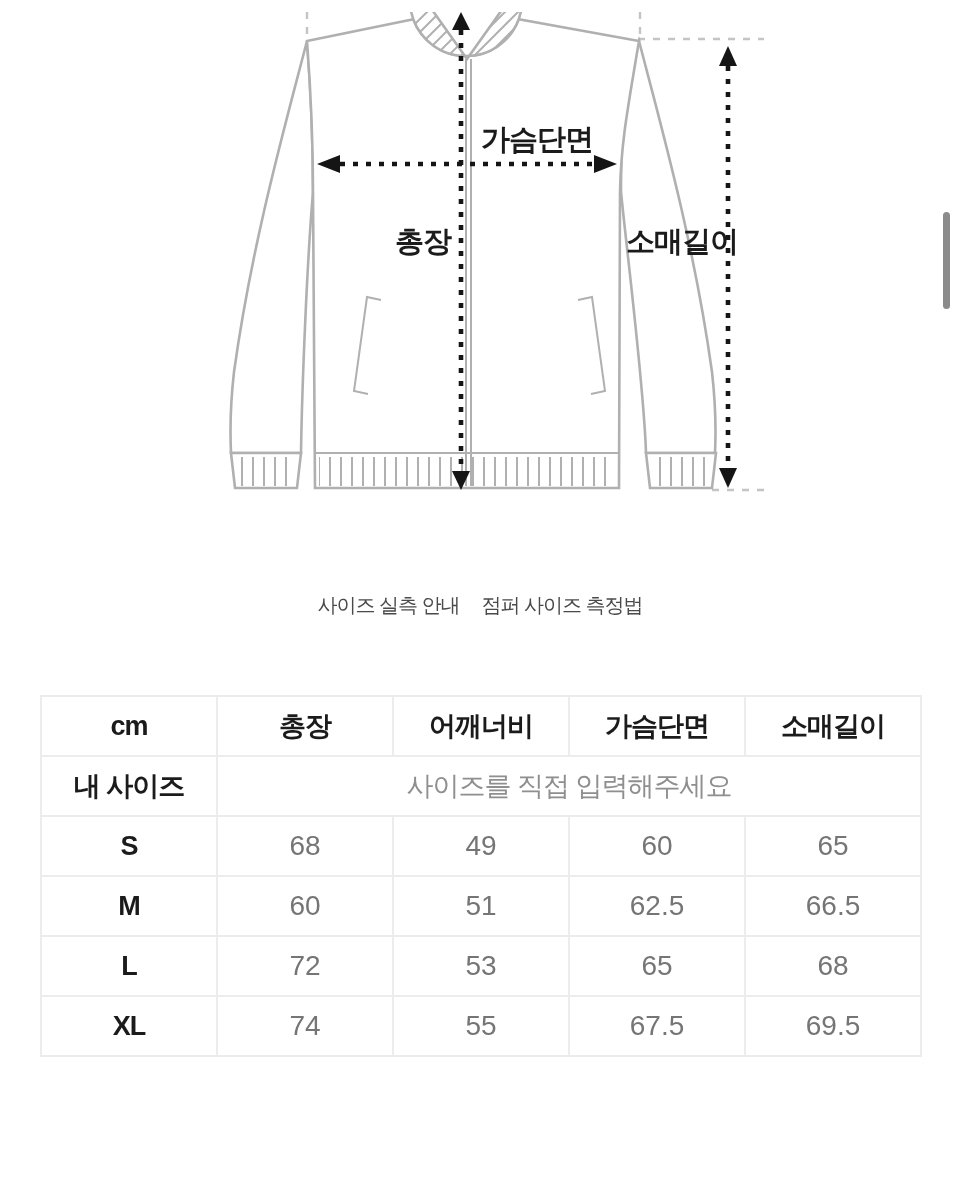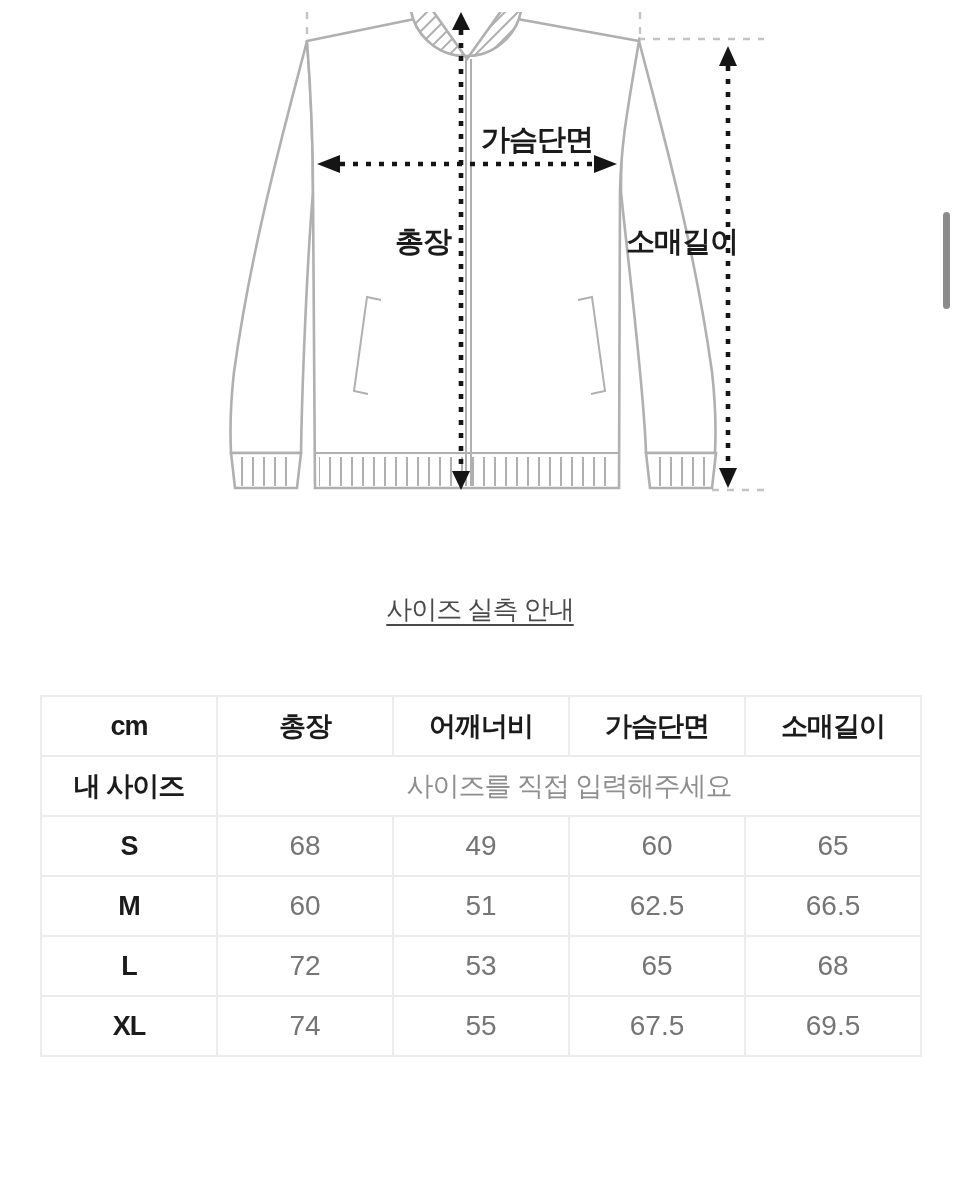--- a/index.html
+++ b/index.html
@@ -19,22 +19,22 @@
   .thin { stroke:var(--outline); stroke-width:2; fill:none; }
   .guide{ stroke:var(--guide); stroke-width:2.4; stroke-dasharray:7 8; fill:none; }
   .marrow{ stroke:var(--arrow); stroke-width:4.6; stroke-dasharray:5 8; fill:none; }
   .ahead{ fill:var(--arrow); stroke:none; }
   .dlabel { position:absolute; transform:translateX(-50%); white-space:nowrap;
     font-size:29px; font-weight:700; color:var(--text-dark); letter-spacing:-1px; }
 
   
   .links { position:absolute; top:580px; left:0; width:960px;
     display:flex; justify-content:center; gap:22px; }
-  .links a { font-size:26px; color:var(--link); letter-spacing:-1px; cursor:pointer;
-    text-decoration:underline; text-underline-offset:6px; text-decoration-thickness:2px; }
+  .links a { font-size:20px; color:var(--link); letter-spacing:-1px; cursor:pointer;
+    text-underline-offset:6px; text-decoration-thickness:2px; }
 
   
   .size-table { position:absolute; top:683px; left:40px; width:880px;
     border-collapse:collapse; table-layout:fixed; }
   .size-table col { width:176px; }
   .size-table th, .size-table td {
     border:2px solid var(--border); height:60px;
     text-align:center; vertical-align:middle; background:#fff; }
   .size-table th { font-size:27px; font-weight:700; color:var(--text-dark); letter-spacing:-1px; }
   .size-table td { font-size:28px; font-weight:400; color:var(--text-gray); }
@@ -122,20 +122,21 @@
       </g>
     </svg>
 
     <div class="dlabel" style="left:537px; top:108px;">가슴단면</div>
     <div class="dlabel" style="left:423px; top:210px;">총장</div>
     <div class="dlabel" style="left:682px; top:210px;">소매길이</div>
   </div>
 
   <nav class="links">
     <a>사이즈 실측 안내</a>
+    <a>점퍼 사이즈 측정법</a>
   </nav>
 
   <table class="size-table">
     <colgroup>
         <col>
         <col>
         <col>
         <col>
         <col>
       </colgroup>

